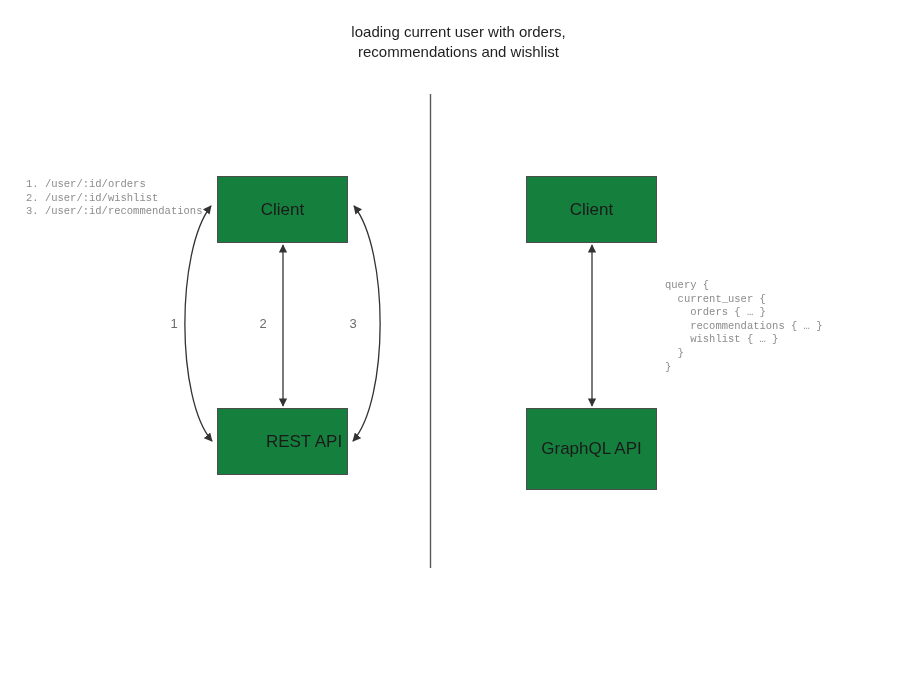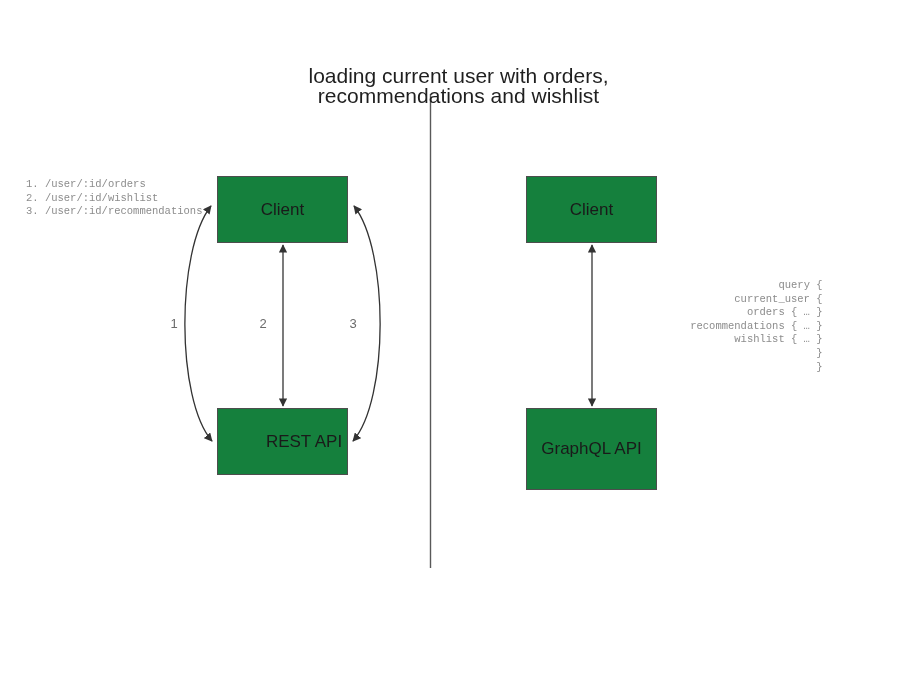--- a/index.html
+++ b/index.html
@@ -22,25 +22,24 @@
     width: 917px;
     height: 689px;
   }
 
   .title {
     position: absolute;
     left: 0;
     top: 22px;
     width: 917px;
     text-align: center;
-    font-size: 21px;
+    font-size: 15px;
     line-height: 20px;
     color: #1f1f1f;
     white-space: pre-line;
-    margin-top: 44px;
   }
 
   .node {
     position: absolute;
     box-sizing: border-box;
     background: #15803d;
     border: 1.3px solid #4d4d4d;
     display: flex;
     align-items: center;
     justify-content: center;
@@ -66,21 +65,21 @@
 
   .code {
     position: absolute;
     font-family: "Liberation Mono", "DejaVu Sans Mono", monospace;
     font-size: 10.5px;
     line-height: 13.6px;
     color: #8c8c8c;
     white-space: pre;
   }
   #rest-endpoints { left: 8px; top: 178px; margin-left: 18px; }
-  #graphql-query  { left: 665px; top: 279px; text-align: right; }
+  #graphql-query  { left: 665px; top: 279px; }
 </style>
 </head>
 <body>
 
 <svg id="canvas" viewBox="0 0 917 689" xmlns="http://www.w3.org/2000/svg">
   <defs>
     <marker id="arrowhead" viewBox="0 0 10 10" refX="9" refY="5" markerWidth="6.5" markerHeight="6.5" orient="auto-start-reverse">
       <path d="M 0 0 L 10 5 L 0 10 z" fill="#333333"></path>
     </marker>
   </defs>

